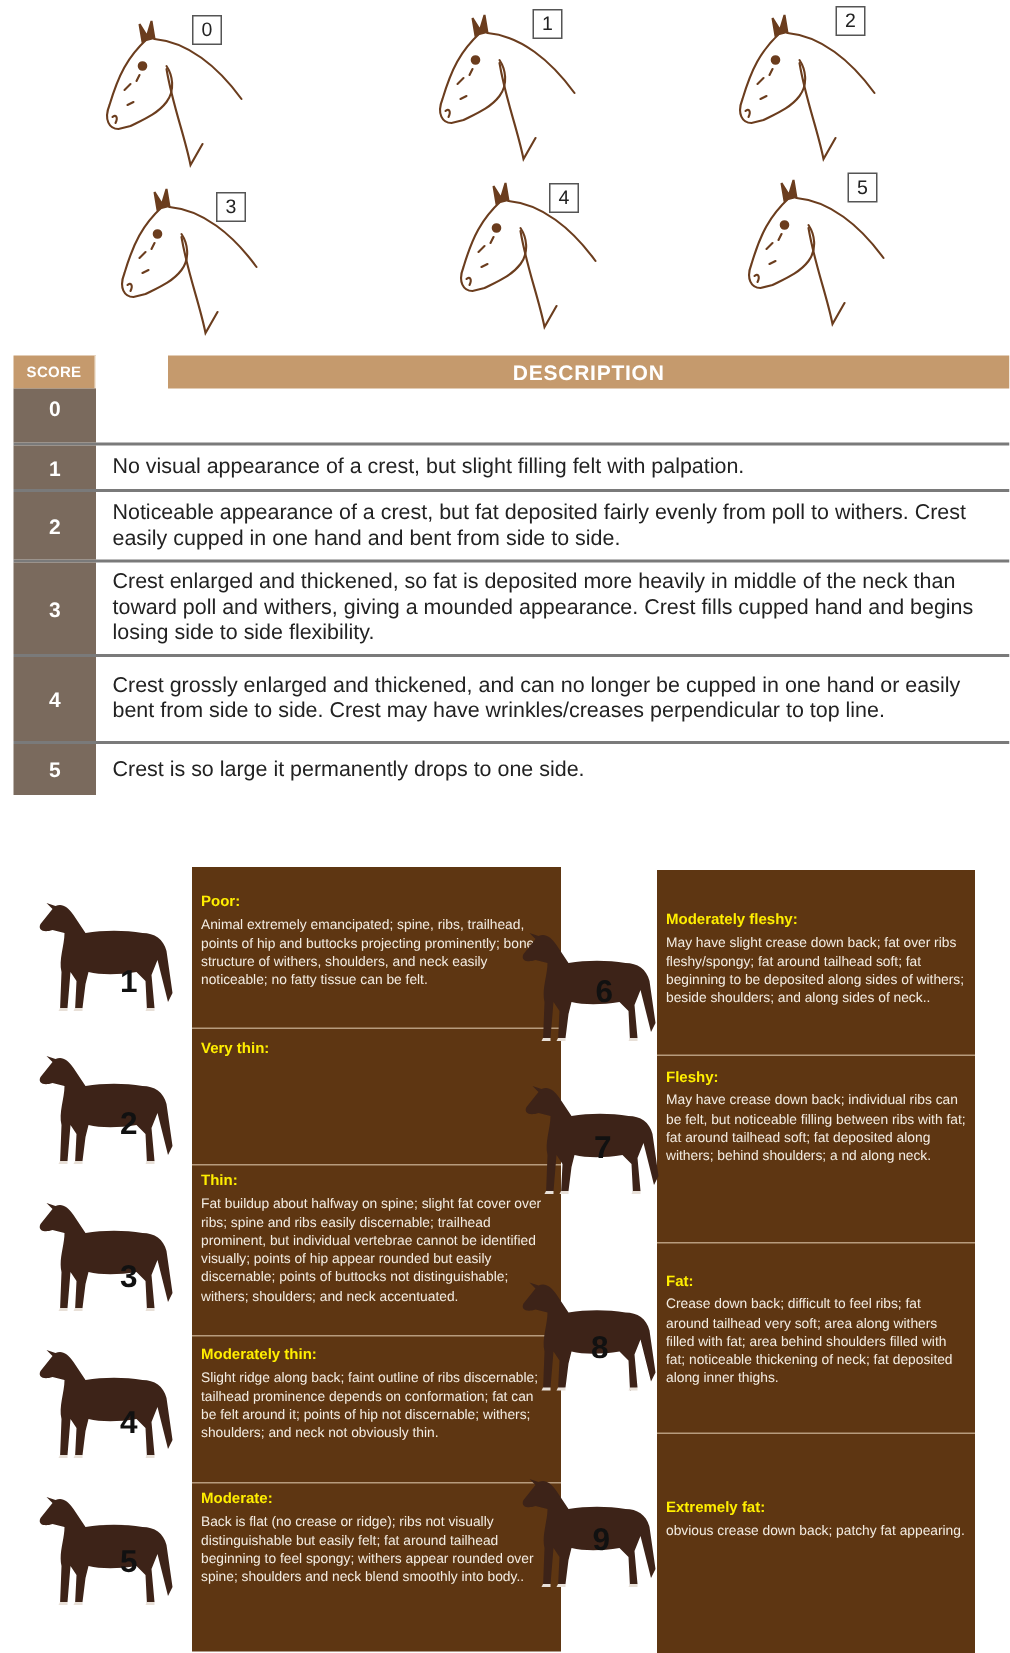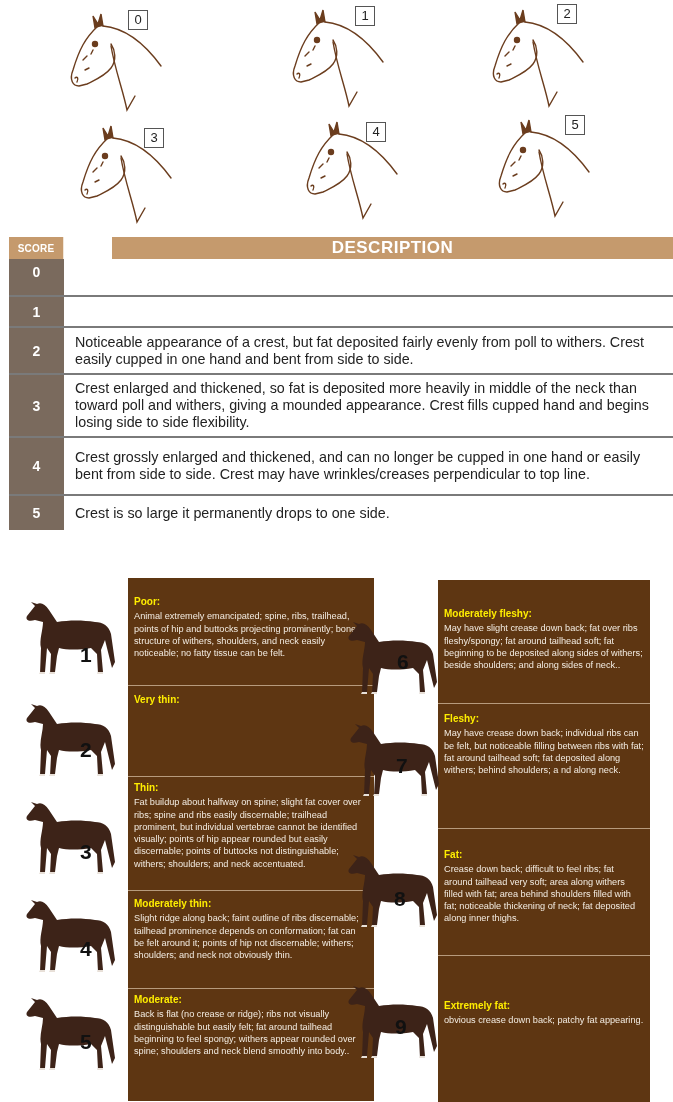--- a/index.html
+++ b/index.html
@@ -11,21 +11,21 @@
   .head svg { width: 100%; height: 100%; }
   .head-num {
     position: absolute; width: 20px; height: 20px; border: 1px solid #555; background: #fff;
     font-size: 13px; line-height: 18px; text-align: center; color: #222;
   }
 
   
   .crest-table { position: absolute; left: 9px; top: 237px; width: 664px; }
   .ct-head { display: flex; height: 22px; gap: 48px; }
   .ct-head .sc { width: 55px; background: #c59a6d; color: #fff; font-size: 10px; font-weight: bold; display:flex; align-items:center; justify-content:center; border-right: 1px solid #f2e6d8; letter-spacing: 0.2px; }
-  .ct-head .ds { flex: 1; background: #c59a6d; color: #fff; font-size: 17px; font-weight: bold; display:flex; align-items:center; justify-content:center; letter-spacing: 0.5px; }
+  .ct-head .ds { flex: 1; background: #c59a6d; color: #fff; font-size: 14px; font-weight: bold; display:flex; align-items:center; justify-content:center; letter-spacing: 0.5px; }
   .ct-row { display: flex; border-bottom: 2px solid #7a7a7a; }
   .ct-row:last-child { border-bottom: none; }
   .ct-row .sc { width: 55px; background: #7a6a5d; color: #fff; font-weight: bold; font-size: 14px; display:flex; align-items:center; justify-content:center; }
   .ct-row .ds { flex: 1; padding: 0 0 0 11px; font-size: 14.3px; line-height: 17px; color: #222; display:flex; align-items:center; }
 
   
   .panel { position: absolute; background: #5e3612; }
   .cell { position: absolute; left: 0; right: 0; border-top: 1.5px solid #b79b7d; padding: 0 6px; color: #f3ece2; font-size: 9.2px; line-height: 12.3px; }
   .cell:first-child { border-top: none; }
   .cell .title { color: #ffee00; font-weight: bold; font-size: 10px; margin-bottom: 2px; }
@@ -96,20 +96,21 @@
 <div class="crest-table">
   <div class="ct-head">
     <div class="sc">SCORE</div>
     <div class="ds">DESCRIPTION</div>
   </div>
   <div class="ct-row" style="height:38px;">
     <div class="sc" style="align-items:flex-start;padding-top:5px;">0</div>
   </div>
   <div class="ct-row" style="height:31px;">
     <div class="sc">1</div>
+    <div class="ds">No visual appearance of a crest, but slight filling felt with palpation.</div>
   </div>
   <div class="ct-row" style="height:47px;">
     <div class="sc">2</div>
     <div class="ds" style="padding-right:14px;">Noticeable appearance of a crest, but fat deposited fairly evenly from poll to withers. Crest easily cupped in one hand and bent from side to side.</div>
   </div>
   <div class="ct-row" style="height:63px;">
     <div class="sc">3</div>
     <div class="ds" style="padding-right:12px;">Crest enlarged and thickened, so fat is deposited more heavily in middle of the neck than toward poll and withers, giving a mounded appearance. Crest fills cupped hand and begins losing side to side flexibility.</div>
   </div>
   <div class="ct-row" style="height:58px;">

